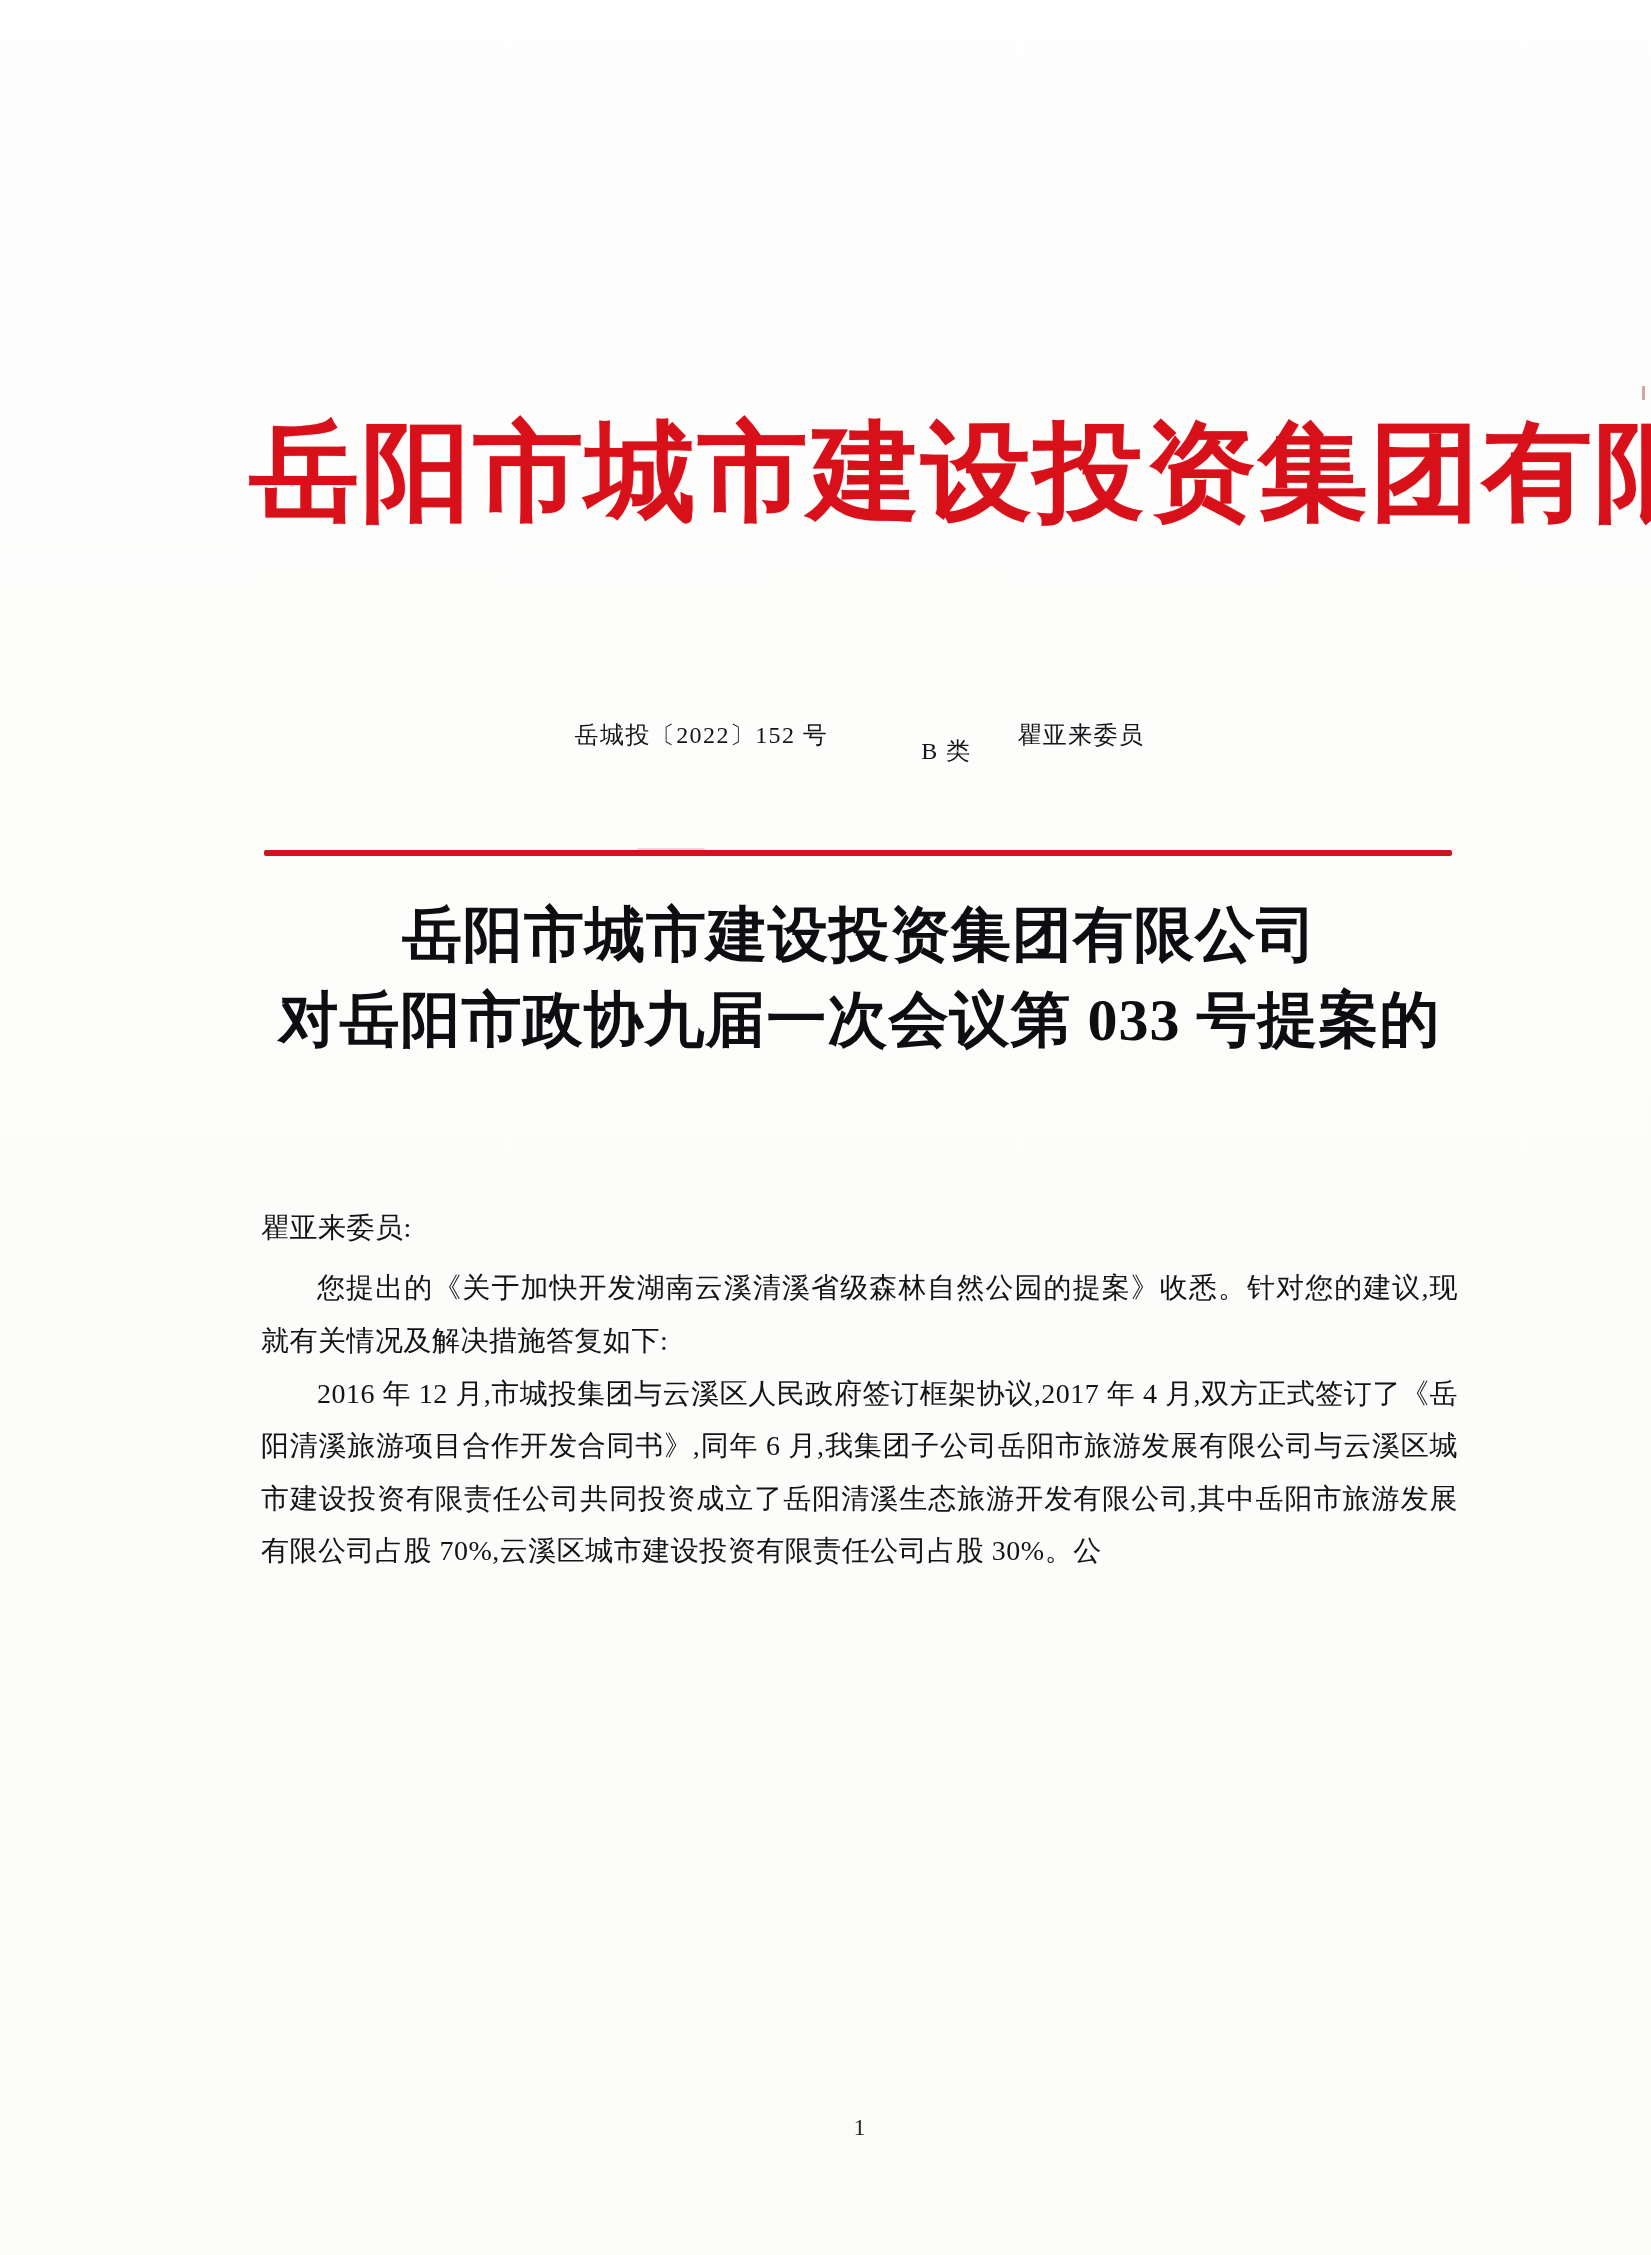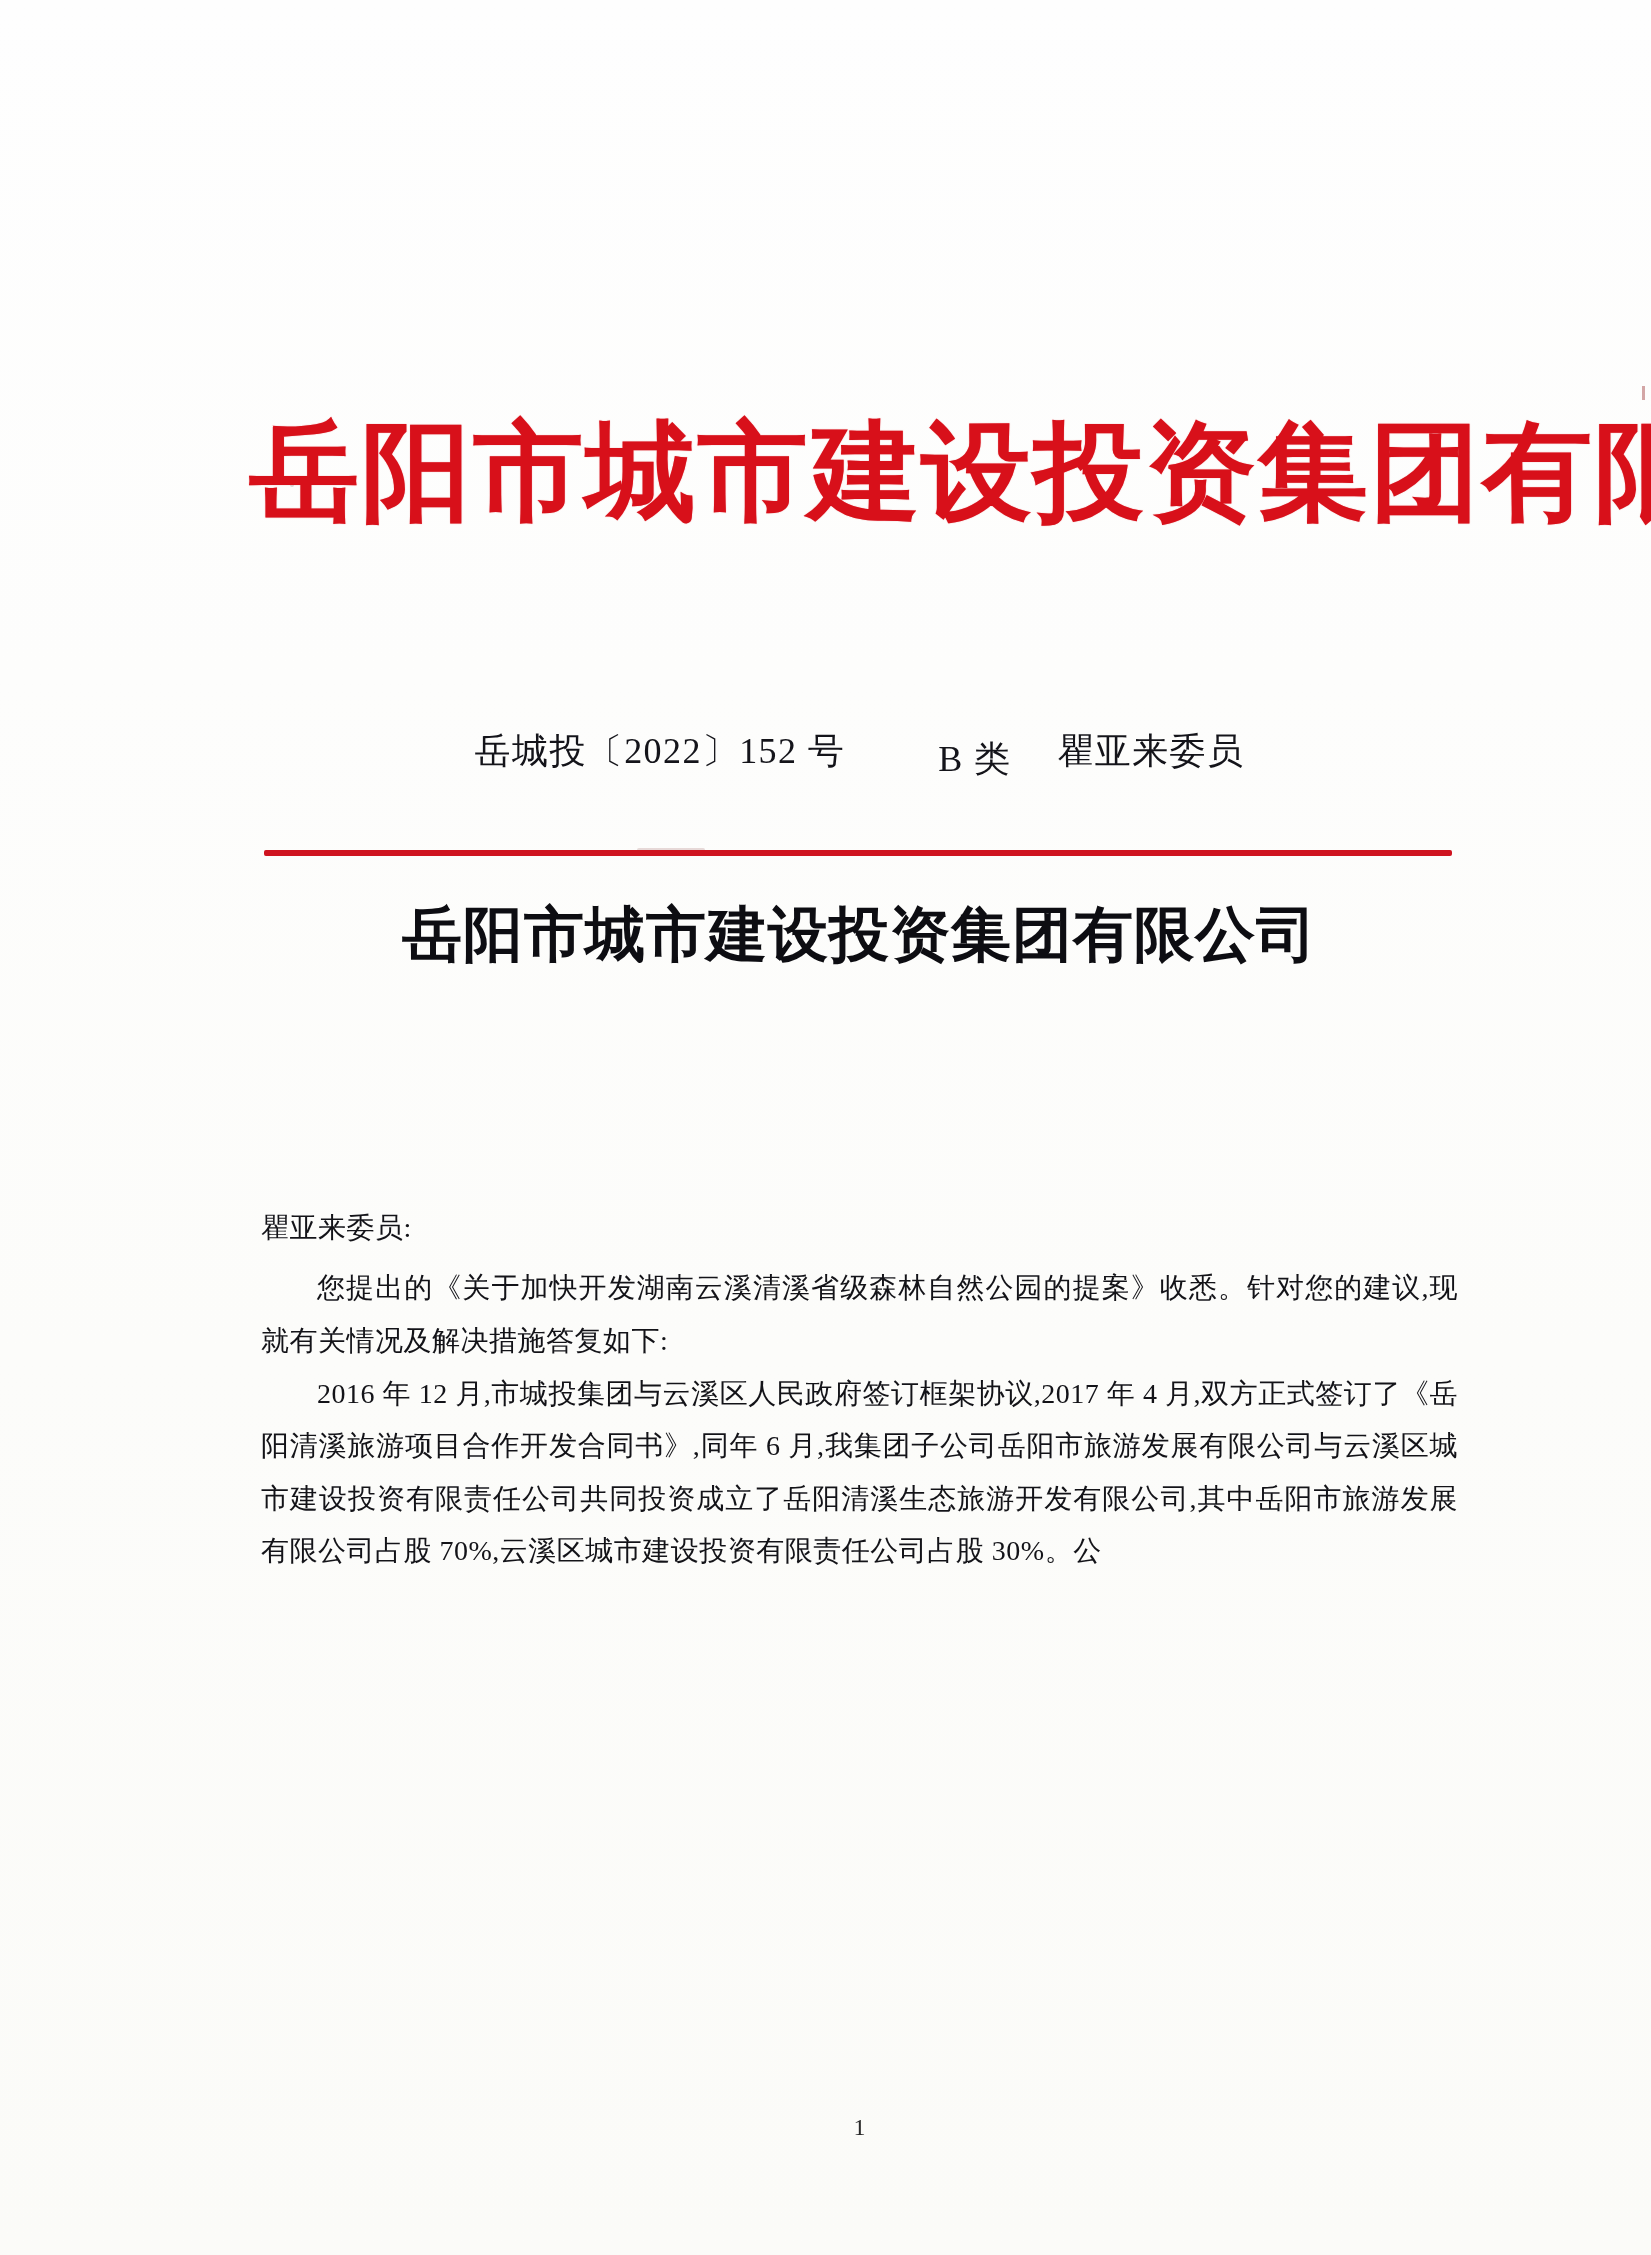--- a/index.html
+++ b/index.html
@@ -56,22 +56,22 @@
   }
 
   
   .docnum-row {
     position: absolute;
     top: 719px;
     left: 0;
     width: 1197px;
     display: flex;
     justify-content: center;
-    align-items: center;
-    font-size: 36px;
+    align-items: flex-start;
+    font-size: 24px;
     letter-spacing: 1.4px;
     color: #14141a;
   }
   .docnum-row .num { margin-right: 93px; }
   .docnum-row .cls { margin-right: 46px; margin-top: 16px; }
 
   
   .red-rule {
     position: absolute;
     top: 850px;
@@ -164,20 +164,21 @@
     <div class="docnum-row">
       <span class="num">岳城投〔2022〕152 号</span>
       <span class="cls">B 类</span>
       <span class="pub">瞿亚来委员</span>
     </div>
 
     <div class="red-rule"></div>
 
     <div class="title">
       <div class="l1">岳阳市城市建设投资集团有限公司</div>
+      <div class="l2">对岳阳市政协九届一次会议第 033 号提案的</div>
     </div>
 
     <div class="body-text">
       <p class="salutation">瞿亚来委员:</p>
       <p class="para">您提出的《关于加快开发湖南云溪清溪省级森林自然公园的提案》收悉。针对您的建议,现就有关情况及解决措施答复如下:</p>
       <p class="para">2016 年 12 月,市城投集团与云溪区人民政府签订框架协议,2017 年 4 月,双方正式签订了《岳阳清溪旅游项目合作开发合同书》,同年 6 月,我集团子公司岳阳市旅游发展有限公司与云溪区城市建设投资有限责任公司共同投资成立了岳阳清溪生态旅游开发有限公司,其中岳阳市旅游发展有限公司占股 70%,云溪区城市建设投资有限责任公司占股 30%。公</p>
     </div>
 
     <div class="page-number">1</div>
 

